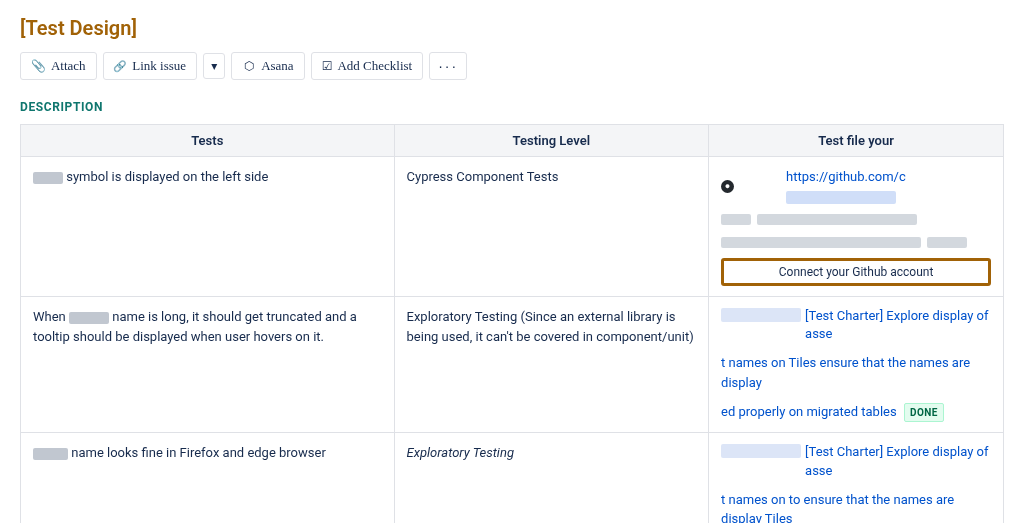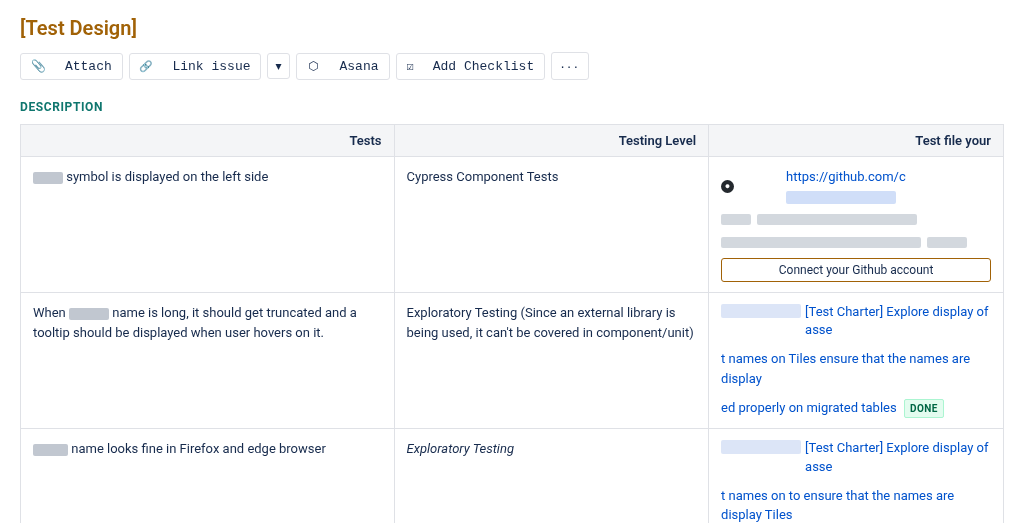--- a/index.html
+++ b/index.html
@@ -19,29 +19,29 @@
     .toolbar {
       display: flex;
       align-items: center;
       gap: 6px;
       margin-bottom: 20px;
       flex-wrap: wrap;
     }
     .toolbar-btn {
       display: flex;
       align-items: center;
-      gap: 19px;
+      gap: 5px;
       padding: 5px 10px;
       border: 1px solid #dfe1e6;
       border-radius: 3px;
       background: #fff;
       color: #172b4d;
       font-size: 13px;
       cursor: pointer;
-      font-family: Liberation Mono, monospace;
+      font-family: Liberation Serif, serif;
     }
     .toolbar-dropdown {
       padding: 5px 7px;
       border: 1px solid #dfe1e6;
       border-radius: 3px;
       background: #fff;
       cursor: pointer;
       font-size: 12px;
       color: #172b4d;
     }
@@ -66,21 +66,21 @@
     .data-table {
       width: 100%;
       border-collapse: collapse;
       border: 1px solid #dfe1e6;
       border-radius: 3px;
     }
     .data-table th {
       background: #f4f5f7;
       border: 1px solid #dfe1e6;
       padding: 8px 12px;
-      text-align: right;
+      text-align: center;
       font-weight: 600;
       font-size: 13px;
       color: #172b4d;
     }
     .data-table td {
       border: 1px solid #dfe1e6;
       padding: 10px 12px;
       vertical-align: top;
       font-size: 13px;
       line-height: 1.5;
@@ -111,21 +111,21 @@
       display: inline-block;
       background: #c1c7d0;
       border-radius: 2px;
       height: 11px;
       vertical-align: middle;
       opacity: 0.7;
     }
     .connect-btn {
       margin-top: 4px;
       padding: 4px 10px;
-      border: 1px solid #a16207;
+      border: 3px solid #a16207;
       border-radius: 3px;
       background: #fff;
       color: #172b4d;
       font-size: 12px;
       cursor: pointer;
       font-family: inherit;
       display: inline-block;
     }
     .charter-block {
       display: flex;

